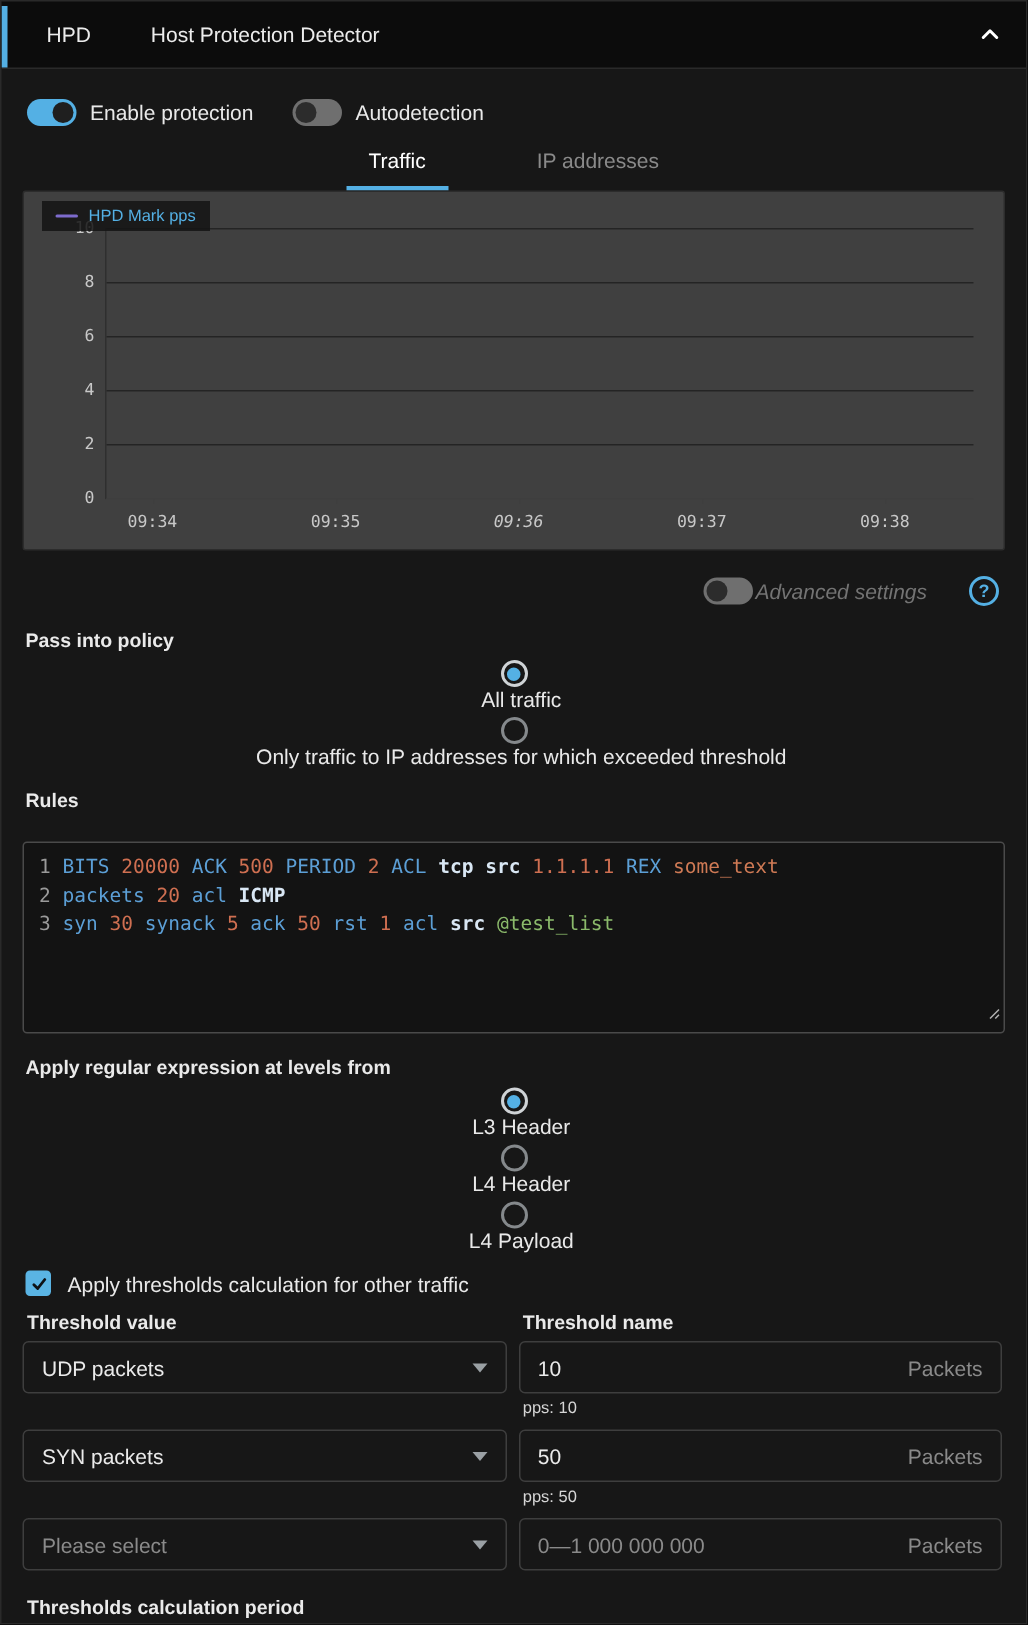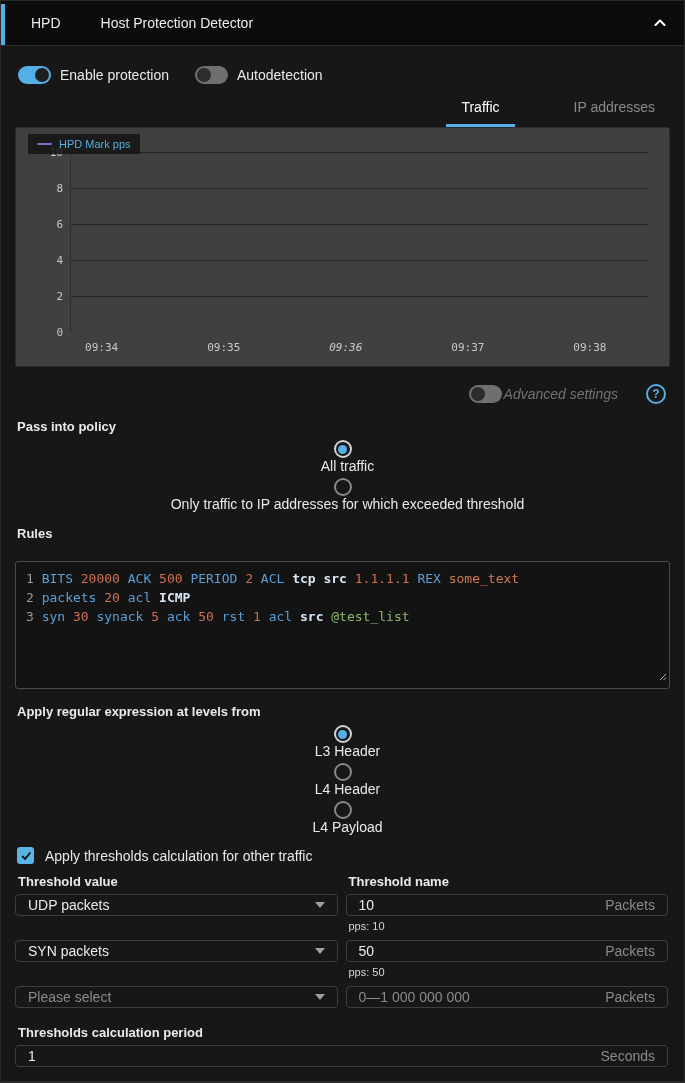--- a/index.html
+++ b/index.html
@@ -19,21 +19,21 @@
   .toggles-row { display:flex; align-items:center; margin:20px 16px 0 17px; }
   .toggle { width:33px; height:18px; border-radius:9px; position:relative; cursor:pointer; flex:0 0 auto; }
   .toggle .knob { position:absolute; top:2px; width:14px; height:14px; border-radius:50%; background:#1f1f1f; }
   .toggle.on { background:#54b0e4; }
   .toggle.on .knob { right:2px; }
   .toggle.off { background:#6f6f6f; }
   .toggle.off .knob { left:2px; background:#2c2c2c; }
   .toggle-label { font-size:14px; margin:0 26px 0 9px; }
 
   
-  .tabs-row { display:flex; justify-content:flex-end; margin:8px 14px 0 14px;gap:44px; }
+  .tabs-row { display:flex; justify-content:center; margin:8px 14px 0 14px;gap:44px; }
   .tab { font-size:14px; padding:7px 15px 9px 15px; color:#8a8a8a; cursor:pointer; border-bottom:3px solid transparent; }
   .tab.active { color:#ffffff; border-bottom-color:#54b0e4; }
 
   
   .chart-card { margin:0 14px; height:240px; background:#404040; border:1px solid #2c2c2c; border-radius:2px; position:relative; }
   .plot { position:absolute; left:54px; right:20px; top:24px; bottom:33px; border-left:1px solid #2f2f2f; border-bottom:1px solid #3e3e3e; }
   .gridline { position:absolute; left:0; right:0; height:1px; background:#242424; }
   .ytick { position:absolute; left:-48px; width:40px; text-align:right; transform:translateY(-50%); font-family:"DejaVu Sans Mono",monospace; font-size:11px; color:#c8c8c8; }
   .xtick-label { position:absolute; top:calc(100% + 9px); transform:translateX(-50%); font-family:"DejaVu Sans Mono",monospace; font-size:11px; color:#c8c8c8; white-space:nowrap; }
   .xtick-mark { position:absolute; top:100%; width:1px; height:4px; background:#3e3e3e; }
@@ -65,21 +65,21 @@
   .tok-kw  { color:#5c9fd6; }
   .tok-num { color:#cf6f51; }
   .tok-op  { color:#d9e7f4; font-weight:bold; }
   .tok-str { color:#cf7a55; }
   .tok-list{ color:#8bba6b; }
   .resize-grip { position:absolute; right:2px; bottom:2px; cursor:nwse-resize; }
 
   
   .threshold-grid { display:grid; grid-template-columns:1fr 1fr; column-gap:8px; margin:10px 16px 0 14px; }
   .threshold-grid .field-label { margin:0 0 5px 3px; }
-  .select, .input { height:22px; border:1px solid #3e3e3e; border-radius:4px; display:flex; align-items:center; padding:0 12px; font-size:14px; background:transparent; }
+  .select, .input { height:35px; border:1px solid #3e3e3e; border-radius:4px; display:flex; align-items:center; padding:0 12px; font-size:14px; background:transparent; }
   .select { cursor:pointer; justify-content:space-between; }
   .select-value { color:#eaeaea; }
   .select-value.muted, .input-value.muted { color:#8a8a8a; }
   .caret { width:0; height:0; border-left:5px solid transparent; border-right:5px solid transparent; border-top:6px solid #9aa0a4; }
   .input { cursor:text; }
   .input-value { flex:1; color:#eaeaea; }
   .input-unit { color:#8a8a8a; }
   .hint-spacer { height:24px; }
   .hint { font-size:11px; color:#d6d6d6; margin:4px 0 8px 3px; height:12px; }
 

